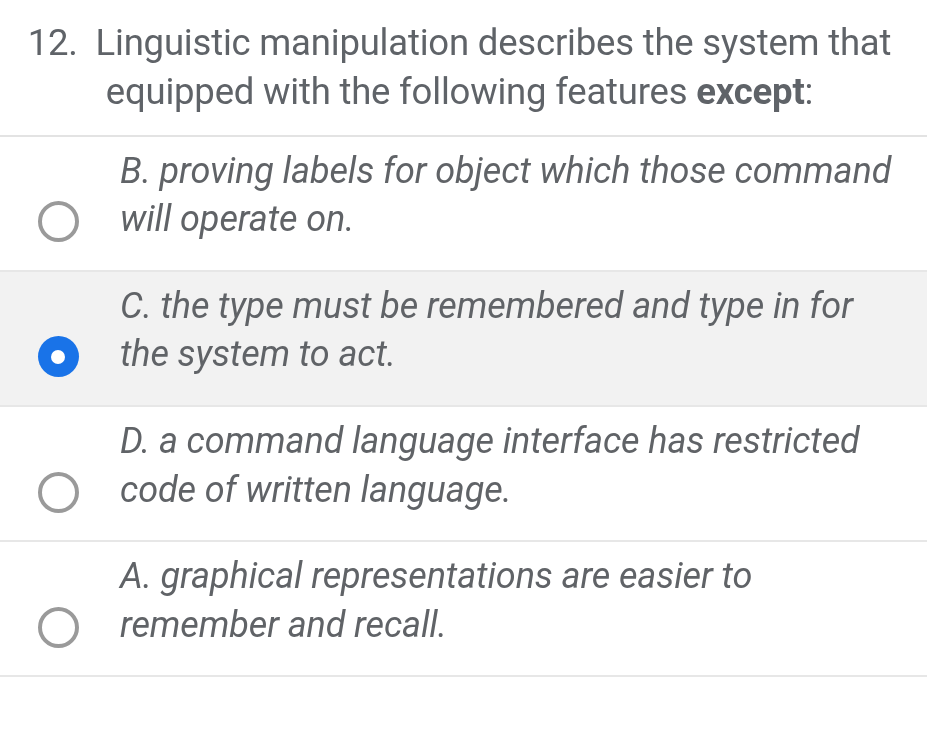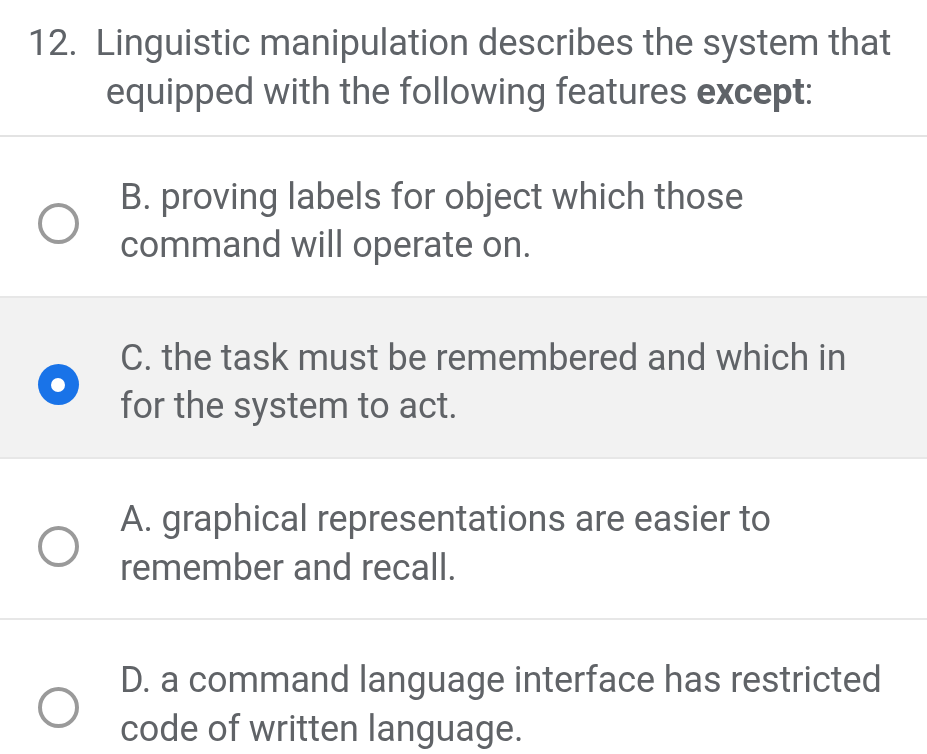--- a/index.html
+++ b/index.html
@@ -23,26 +23,27 @@
   }
   .question-text .bold {
     font-weight: 700;
     color: #5f6368;
   }
   .options {
     border-top: 2px solid #e3e3e3;
   }
   .option {
     display: flex;
-    align-items: center;
-    padding: 36px 30px 26px 30px;
+    align-items: flex-end;
+    padding: 10px 30px 26px 30px;
     border-bottom: 2px solid #e7e7e7;
     cursor: pointer;
     gap: 40px;
     background: #ffffff;
+    font-style: italic;
   }
   .option.selected {
     background: #f2f2f2;
   }
   .radio {
     flex: 0 0 auto;
     width: 44px;
     height: 44px;
     margin-top: 5px;
     margin-left: 6px;
@@ -97,31 +98,31 @@
       <span class="radio">
         <span class="radio-outline"></span>
       </span>
       <span class="option-label">B. proving labels for object which those command will operate on.</span>
     </label>
 
     <label class="option selected">
       <span class="radio">
         <span class="radio-selected"></span>
       </span>
-      <span class="option-label">C. the task must be remembered and which in for the system to act.</span>
+      <span class="option-label">C. the type must be remembered and type in for the system to act.</span>
+    </label>
+
+    <label class="option">
+      <span class="radio">
+        <span class="radio-outline"></span>
+      </span>
+      <span class="option-label">D. a command language interface has restricted code of written language.</span>
     </label>
 
     <label class="option">
       <span class="radio">
         <span class="radio-outline"></span>
       </span>
       <span class="option-label">A. graphical representations are easier to remember and recall.</span>
     </label>
 
-    <label class="option">
-      <span class="radio">
-        <span class="radio-outline"></span>
-      </span>
-      <span class="option-label">D. a command language interface has restricted code of written language.</span>
-    </label>
-
   </div>
 </div>
 
 </body></html>

